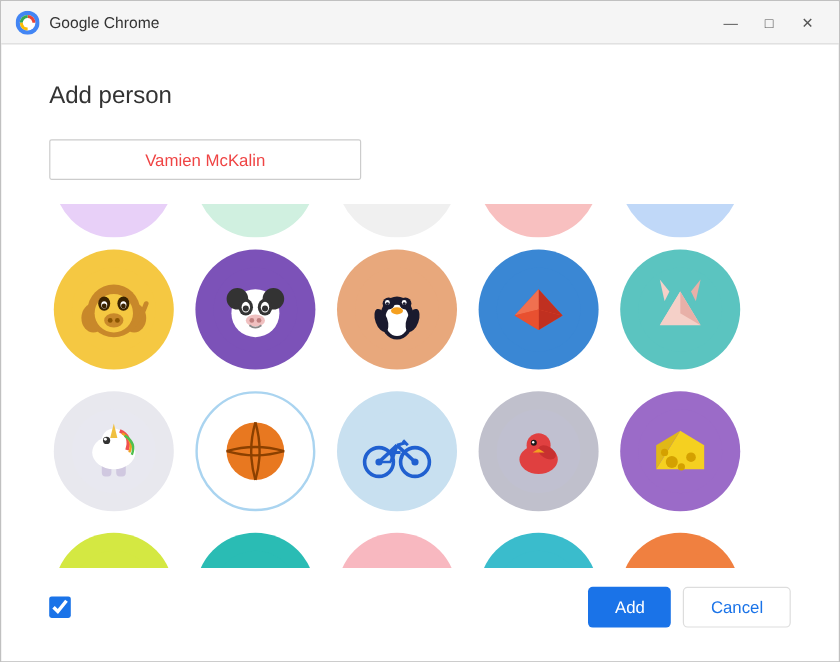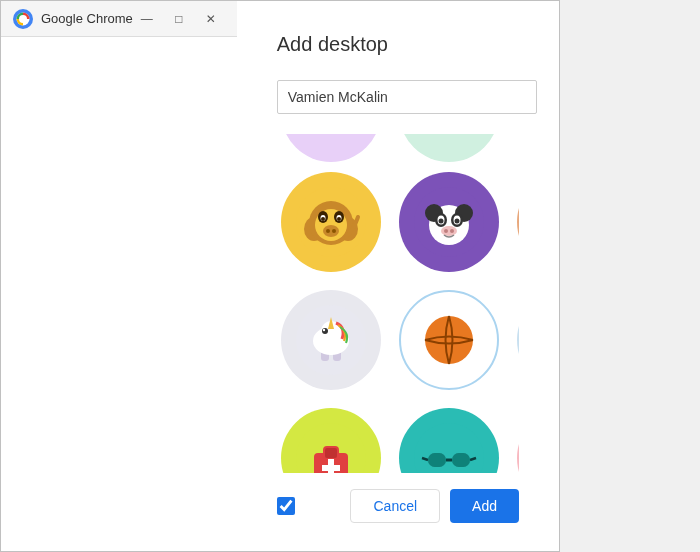--- a/index.html
+++ b/index.html
@@ -4,26 +4,26 @@
   <style>
     * { box-sizing: border-box; margin: 0; padding: 0; }
     body {
       width: 700px;
       height: 552px;
       background: #f0f0f0;
       font-family: 'Segoe UI', Arial, sans-serif;
       overflow: hidden;
     }
     .window {
-      width: 560px;
+      width: 700px;
       height: 552px;
       background: #ffffff;
       border: 1px solid #c0c0c0;
       display: flex;
-      flex-direction: row;
+      flex-direction: column;
     }
     .title-bar {
       display: flex;
       align-items: center;
       padding: 8px 12px;
       background: #f5f5f5;
       border-bottom: 1px solid #ddd;
       height: 36px;
       flex-shrink: 0;
     }
@@ -67,23 +67,24 @@
       font-weight: 400;
       color: #333;
       margin-bottom: 24px;
     }
     .name-input {
       width: 260px;
       padding: 8px 10px;
       border: 1px solid #ccc;
       border-radius: 2px;
       font-size: 14px;
-      color: #404040;
+      color: #ef4444;
       outline: none;
       margin-bottom: 20px;
+      text-align: center;
     }
 
     .avatar-scroll-container {
       position: relative;
       flex: 1;
       overflow: hidden;
     }
     .avatar-grid-wrapper {
       height: 100%;
       overflow-y: scroll;
@@ -207,21 +208,21 @@
     </svg>
     <span class="title-bar-title">Google Chrome</span>
     <div class="title-bar-buttons">
       <button class="title-bar-btn">—</button>
       <button class="title-bar-btn">□</button>
       <button class="title-bar-btn close">✕</button>
     </div>
   </div>
 
   <div class="content">
-    <h1 class="page-title">Add desktop</h1>
+    <h1 class="page-title">Add person</h1>
 
     <input class="name-input" type="text" value="Vamien McKalin" placeholder="Name" style="">
 
     <div class="avatar-scroll-container">
       <div class="avatar-grid-wrapper">
 
         <div class="partial-top">
           <div class="partial-avatar" style="background:#e8d0f8;"></div>
           <div class="partial-avatar" style="background:#d0f0e0;"></div>
           <div class="partial-avatar" style="background:#f0f0f0;"></div>
@@ -444,18 +445,18 @@
 
         </div>
       </div>
     </div>
 
     <div class="footer">
       <div class="checkbox-row">
         <input type="checkbox" class="checkbox" checked="" style="">
       </div>
       <div class="button-row">
+        <button class="btn btn-add">Add</button>
         <button class="btn btn-cancel">Cancel</button>
-        <button class="btn btn-add">Add</button>
       </div>
     </div>
   </div>
 </div>
 
 </body></html>

